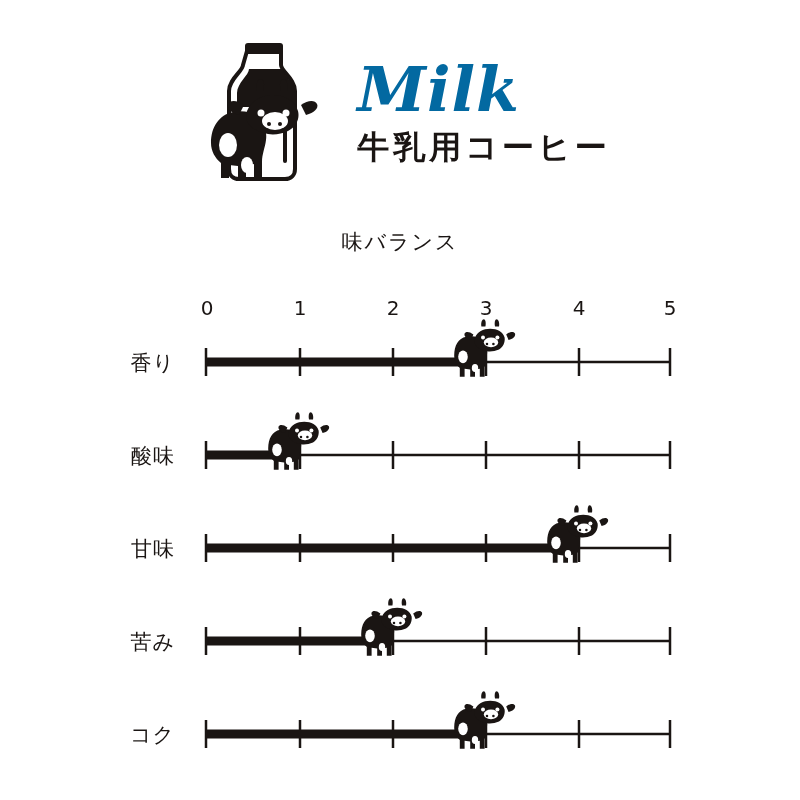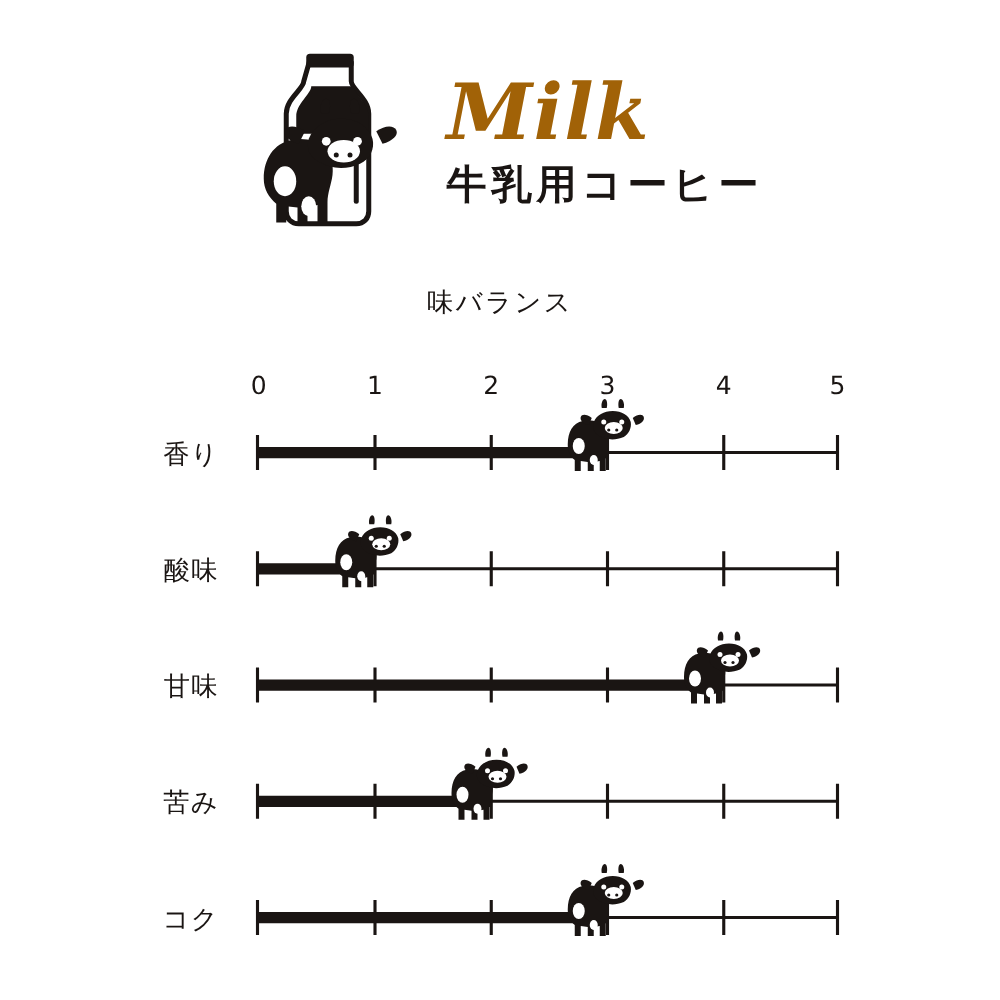--- a/index.html
+++ b/index.html
@@ -41,21 +41,21 @@
     justify-content: center;
     padding-top: 6px;
   }
   .brand-word {
     font-family: "DejaVu Serif", "Liberation Serif", serif;
     font-style: italic;
     font-weight: 700;
     font-size: 62px;
     line-height: 1;
     letter-spacing: 1px;
-    color: #a16207;
+    color: #0369a1;
     margin-bottom: 10px;
   }
   .brand-jp {
     font-family: "DejaVu Sans", "Liberation Sans", sans-serif;
     font-weight: 700;
     font-size: 32px;
     letter-spacing: 4px;
     line-height: 1;
     color: #1a1513;
   }

